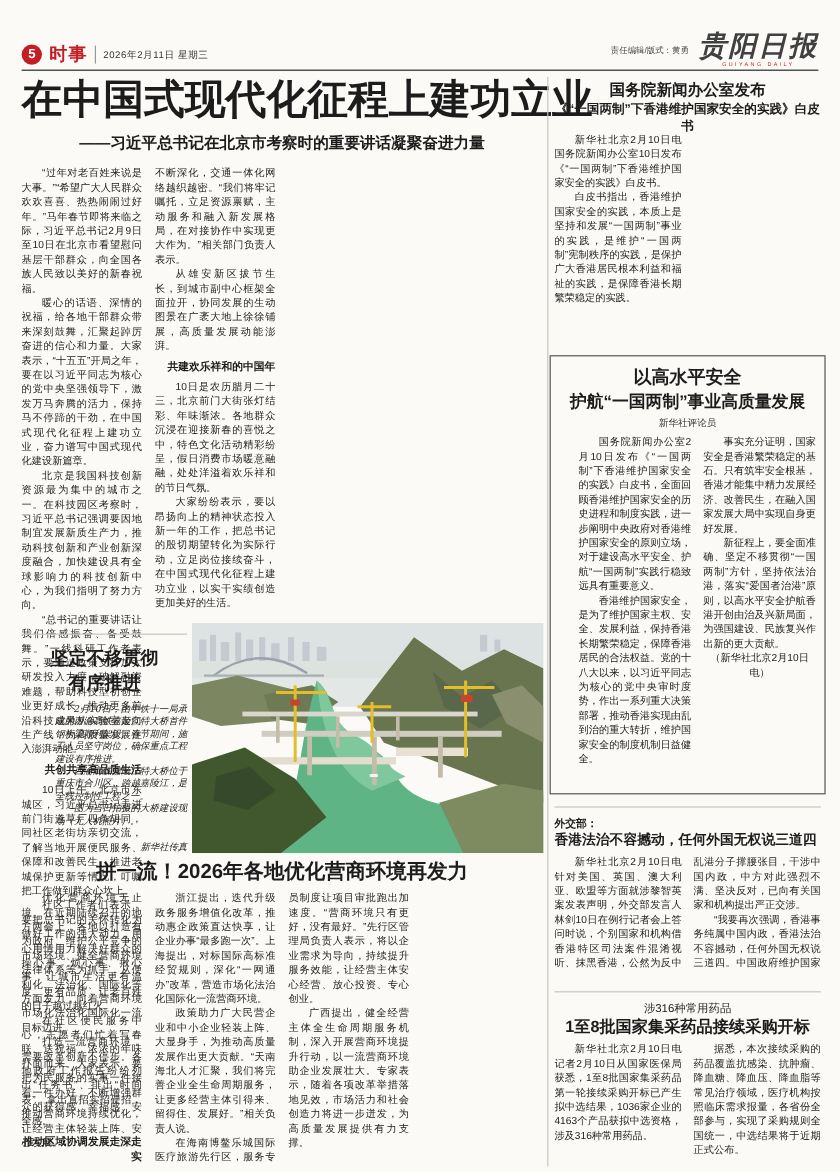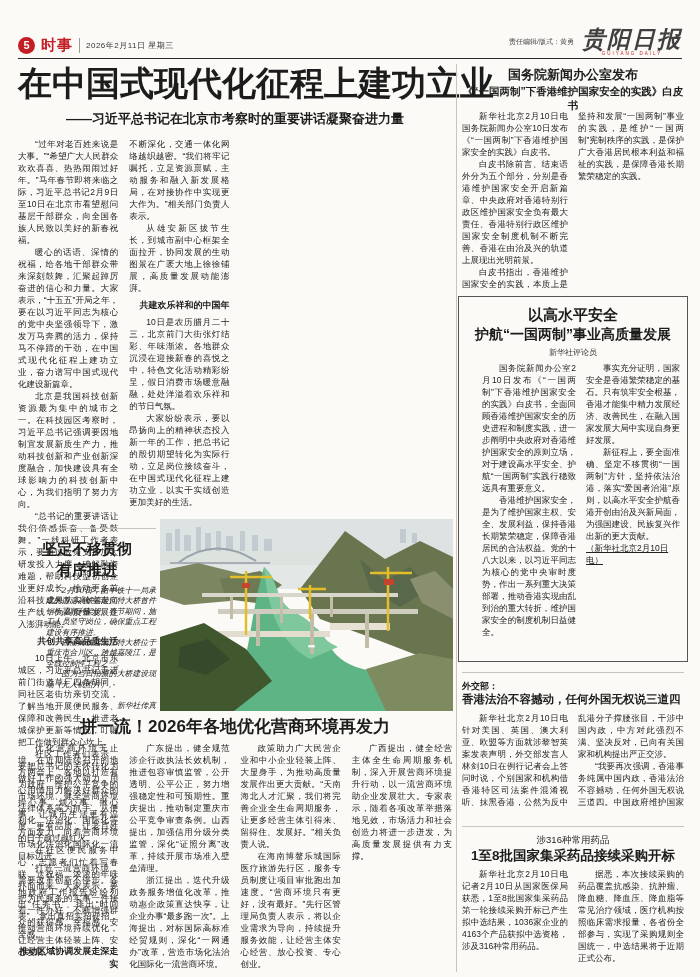--- a/index.html
+++ b/index.html
@@ -40,21 +40,21 @@
     font-stretch:condensed; white-space:nowrap;
   }
   .lead-sub { left:18px; top:110px; width:434px; text-align:center; font-size:13px; font-weight:bold; }
   .lead-body { left:18px; top:138px; width:434px; height:380px; }
 
   .cols4 { column-count:4; column-gap:11px; column-fill:auto; height:100%; overflow:hidden; }
   .cols2 { column-count:2; column-gap:10px; column-fill:auto; height:100%; overflow:hidden; }
 
   .para { font-size:8.5px; line-height:12px; text-align:justify; text-indent:2em; color:#222; }
   .subhead { font-size:9px; font-weight:bold; text-align:right; margin:5px 0 4px; break-inside:avoid; }
-  .dateline { text-align:left; text-indent:0;text-decoration:underline; }
+  .dateline { text-align:center; text-indent:0; }
   .byline { text-align:center; font-size:8px; color:#333; margin:3px 0 4px; }
 
   
   .vrule { left:456px; top:64px; width:1px; height:908px; background:#c9c5bd; }
   .hrule { background:#c9c5bd; height:1px; }
 
   
   .wp-title { left:462px; top:66px; width:222px; text-align:center; font-weight:900; line-height:1.35; }
   .wp-title .l1 { font-size:13px; display:block; }
   .wp-title .l2 { font-size:10.5px; display:block; }
@@ -130,21 +130,20 @@
 <div class="abs hrule" style="left:18px;top:528px;width:138px;"></div>
 <div class="abs hrule" style="left:462px;top:672px;width:222px;"></div>
 <div class="abs hrule" style="left:462px;top:826px;width:222px;"></div>
 
 <div class="abs wp-title">
   <span class="l1">国务院新闻办公室发布</span>
   <span class="l2">《“一国两制”下香港维护国家安全的实践》白皮书</span>
 </div>
 <div class="abs wp-body cols2">
     <p class="para">新华社北京2月10日电 国务院新闻办公室10日发布《“一国两制”下香港维护国家安全的实践》白皮书。</p>
-    <p class="para">白皮书除前言、结束语外分为五个部分，分别是香港维护国家安全开启新篇章、中央政府对香港特别行政区维护国家安全负有最大责任、香港特别行政区维护国家安全制度机制不断完善、香港在由治及兴的轨道上展现出光明前景。</p>
     <p class="para">白皮书指出，香港维护国家安全的实践，本质上是坚持和发展“一国两制”事业的实践，是维护“一国两制”宪制秩序的实践，是保护广大香港居民根本利益和福祉的实践，是保障香港长期繁荣稳定的实践。</p>
   </div>
 
 <div class="abs comm-box">
   <div class="comm-title">
     <span class="l1">以高水平安全</span>
     <span class="l2">护航“一国两制”事业高质量发展</span>
   </div>
   <div class="byline">新华社评论员</div>
   <div class="comm-body cols2">
@@ -234,21 +233,20 @@
     <path d="M206,150 L260,134 L293,140 L293,192 L226,192 Z" fill="#7e8a5f"></path>
 
     <rect x="148" y="126" width="7" height="2.5" rx="1" fill="#f2f4f0"></rect>
   </svg>
 </div>
 
 <div class="abs biz-title">拼一流！2026年各地优化营商环境再发力</div>
 <div class="abs biz-body cols4">
     <p class="para">优化营商环境无止境。在近期陆续召开的地方两会上，各地以打造有为政府、维护公平竞争的市场环境、健全营商环境法律体系等为抓手，从便利化、法治化、国际化等方面发力，向着营商环境市场化法治化国际化一流目标迈进。</p>
     <p class="para">打造一流营商环境，需要改革创新不停步。各地政府工作报告纷纷列出“任务书”、排出“时间表”，拿出真招实招硬招，推动营商环境持续优化，让经营主体轻装上阵、安心发展。</p>
-    <p class="para">广东提出，健全规范涉企行政执法长效机制，推进包容审慎监管，公开透明、公平公正，努力增强稳定性和可预期性。重庆提出，推动制定重庆市公平竞争审查条例。山西提出，加强信用分级分类监管，深化“证照分离”改革，持续开展市场准入壁垒清理。</p>
     <p class="para">浙江提出，迭代升级政务服务增值化改革，推动惠企政策直达快享，让企业办事“最多跑一次”。上海提出，对标国际高标准经贸规则，深化“一网通办”改革，营造市场化法治化国际化一流营商环境。</p>
     <p class="para">政策助力广大民营企业和中小企业轻装上阵、大显身手，为推动高质量发展作出更大贡献。“天南海北人才汇聚，我们将完善企业全生命周期服务，让更多经营主体引得来、留得住、发展好。”相关负责人说。</p>
     <p class="para">在海南博鳌乐城国际医疗旅游先行区，服务专员制度让项目审批跑出加速度。“营商环境只有更好，没有最好。”先行区管理局负责人表示，将以企业需求为导向，持续提升服务效能，让经营主体安心经营、放心投资、专心创业。</p>
     <p class="para">广西提出，健全经营主体全生命周期服务机制，深入开展营商环境提升行动，以一流营商环境助企业发展壮大。专家表示，随着各项改革举措落地见效，市场活力和社会创造力将进一步迸发，为高质量发展提供有力支撑。</p>
   </div>
 
 <div class="abs mfa-kicker">外交部：</div>
 <div class="abs mfa-title">香港法治不容撼动，任何外国无权说三道四</div>
 <div class="abs mfa-body cols2">
     <p class="para">新华社北京2月10日电 针对美国、英国、澳大利亚、欧盟等方面就涉黎智英案发表声明，外交部发言人林剑10日在例行记者会上答问时说，个别国家和机构借香港特区司法案件混淆视听、抹黑香港，公然为反中乱港分子撑腰张目，干涉中国内政，中方对此强烈不满、坚决反对，已向有关国家和机构提出严正交涉。</p>

